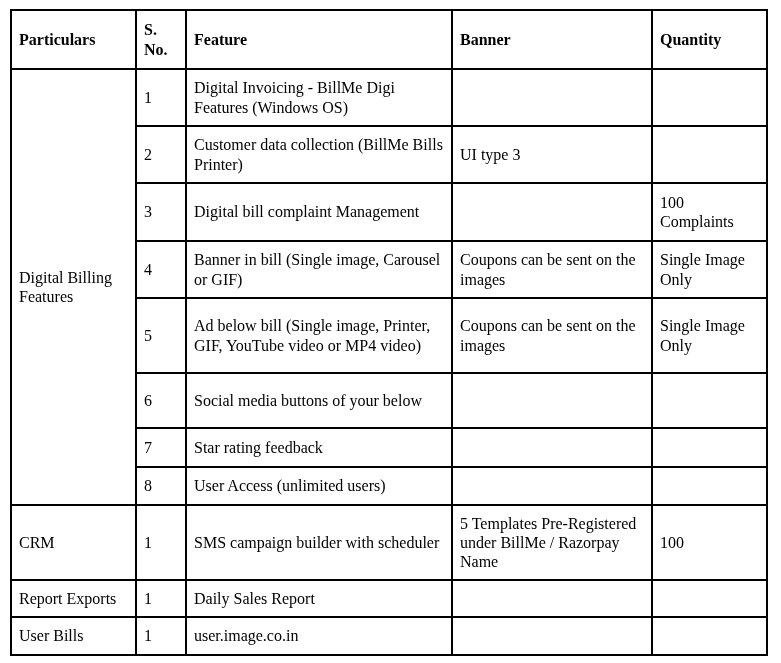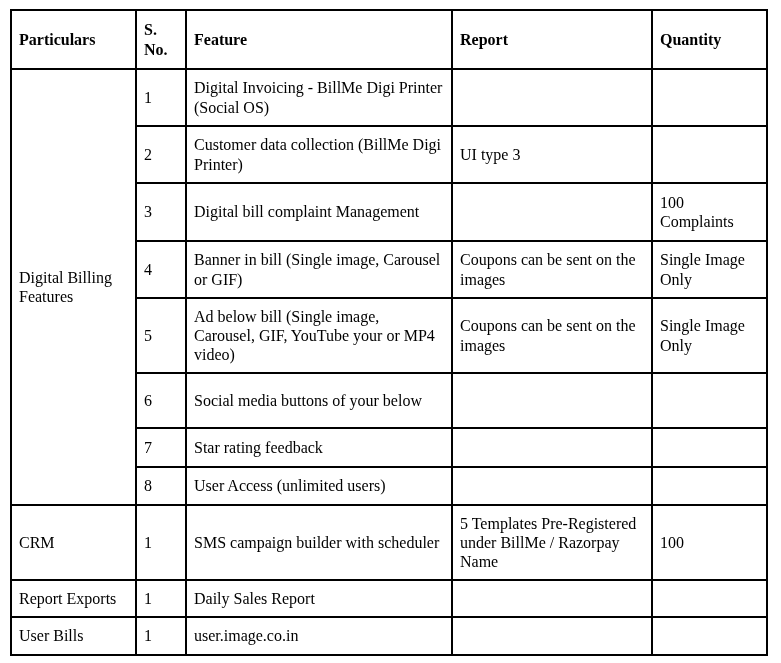--- a/index.html
+++ b/index.html
@@ -61,53 +61,53 @@
     <col class="c-sno">
     <col class="c-feature">
     <col class="c-remark">
     <col class="c-quantity">
   </colgroup>
   <thead>
     <tr class="h-header">
       <th>Particulars</th>
       <th>S. No.</th>
       <th>Feature</th>
-      <th>Report</th>
+      <th>Banner</th>
       <th>Quantity</th>
     </tr>
   </thead>
   <tbody>
     <tr class="h-r1">
       <td rowspan="8">Digital Billing Features</td>
       <td>1</td>
-      <td>Digital Invoicing - BillMe Digi Printer (Social OS)</td>
+      <td>Digital Invoicing - BillMe Digi Features (Windows OS)</td>
       <td></td>
       <td></td>
     </tr>
     <tr class="h-r2">
       <td>2</td>
-      <td>Customer data collection (BillMe Digi Printer)</td>
+      <td>Customer data collection (BillMe Bills Printer)</td>
       <td>UI type 3</td>
       <td></td>
     </tr>
     <tr class="h-r3">
       <td>3</td>
       <td>Digital bill complaint Management</td>
       <td></td>
       <td>100 Complaints</td>
     </tr>
     <tr class="h-r4">
       <td>4</td>
       <td>Banner in bill (Single image, Carousel or GIF)</td>
       <td>Coupons can be sent on the images</td>
       <td>Single Image Only</td>
     </tr>
     <tr class="h-r5">
       <td>5</td>
-      <td>Ad below bill (Single image, Carousel, GIF, YouTube your or MP4 video)</td>
+      <td>Ad below bill (Single image, Printer, GIF, YouTube video or MP4 video)</td>
       <td>Coupons can be sent on the images</td>
       <td>Single Image Only</td>
     </tr>
     <tr class="h-r6">
       <td>6</td>
       <td>Social media buttons of your below</td>
       <td></td>
       <td></td>
     </tr>
     <tr class="h-r7">

